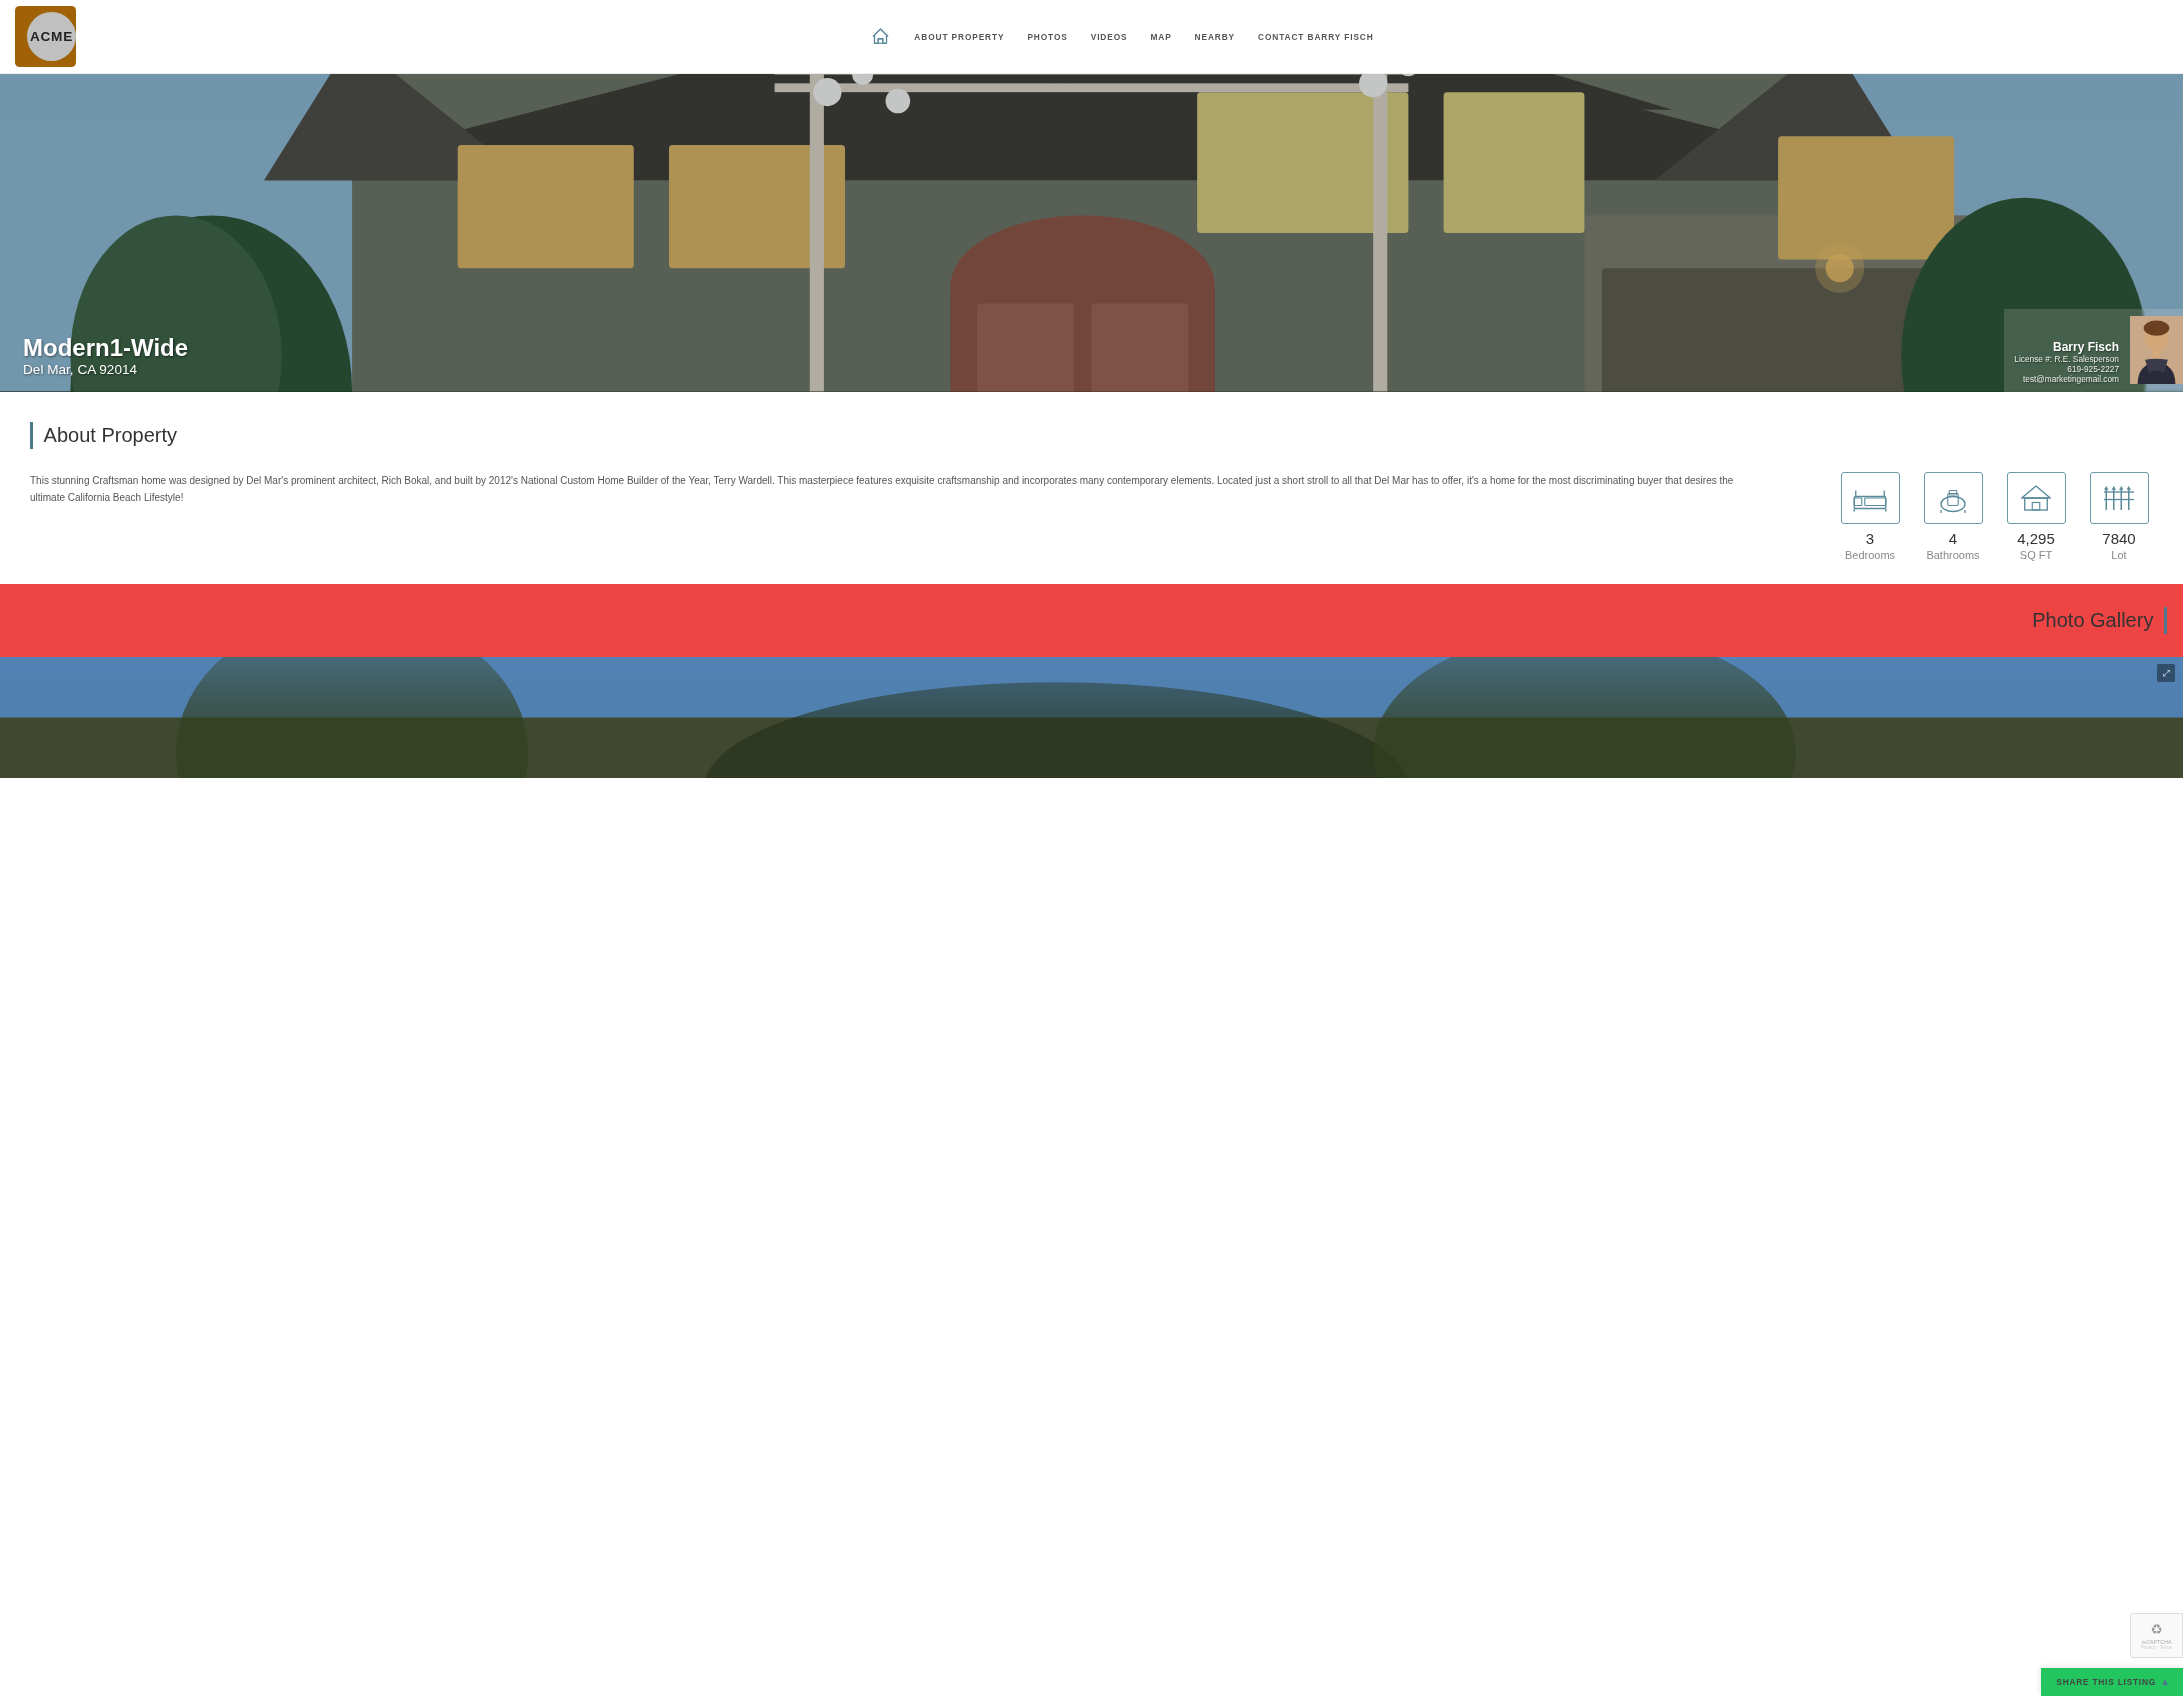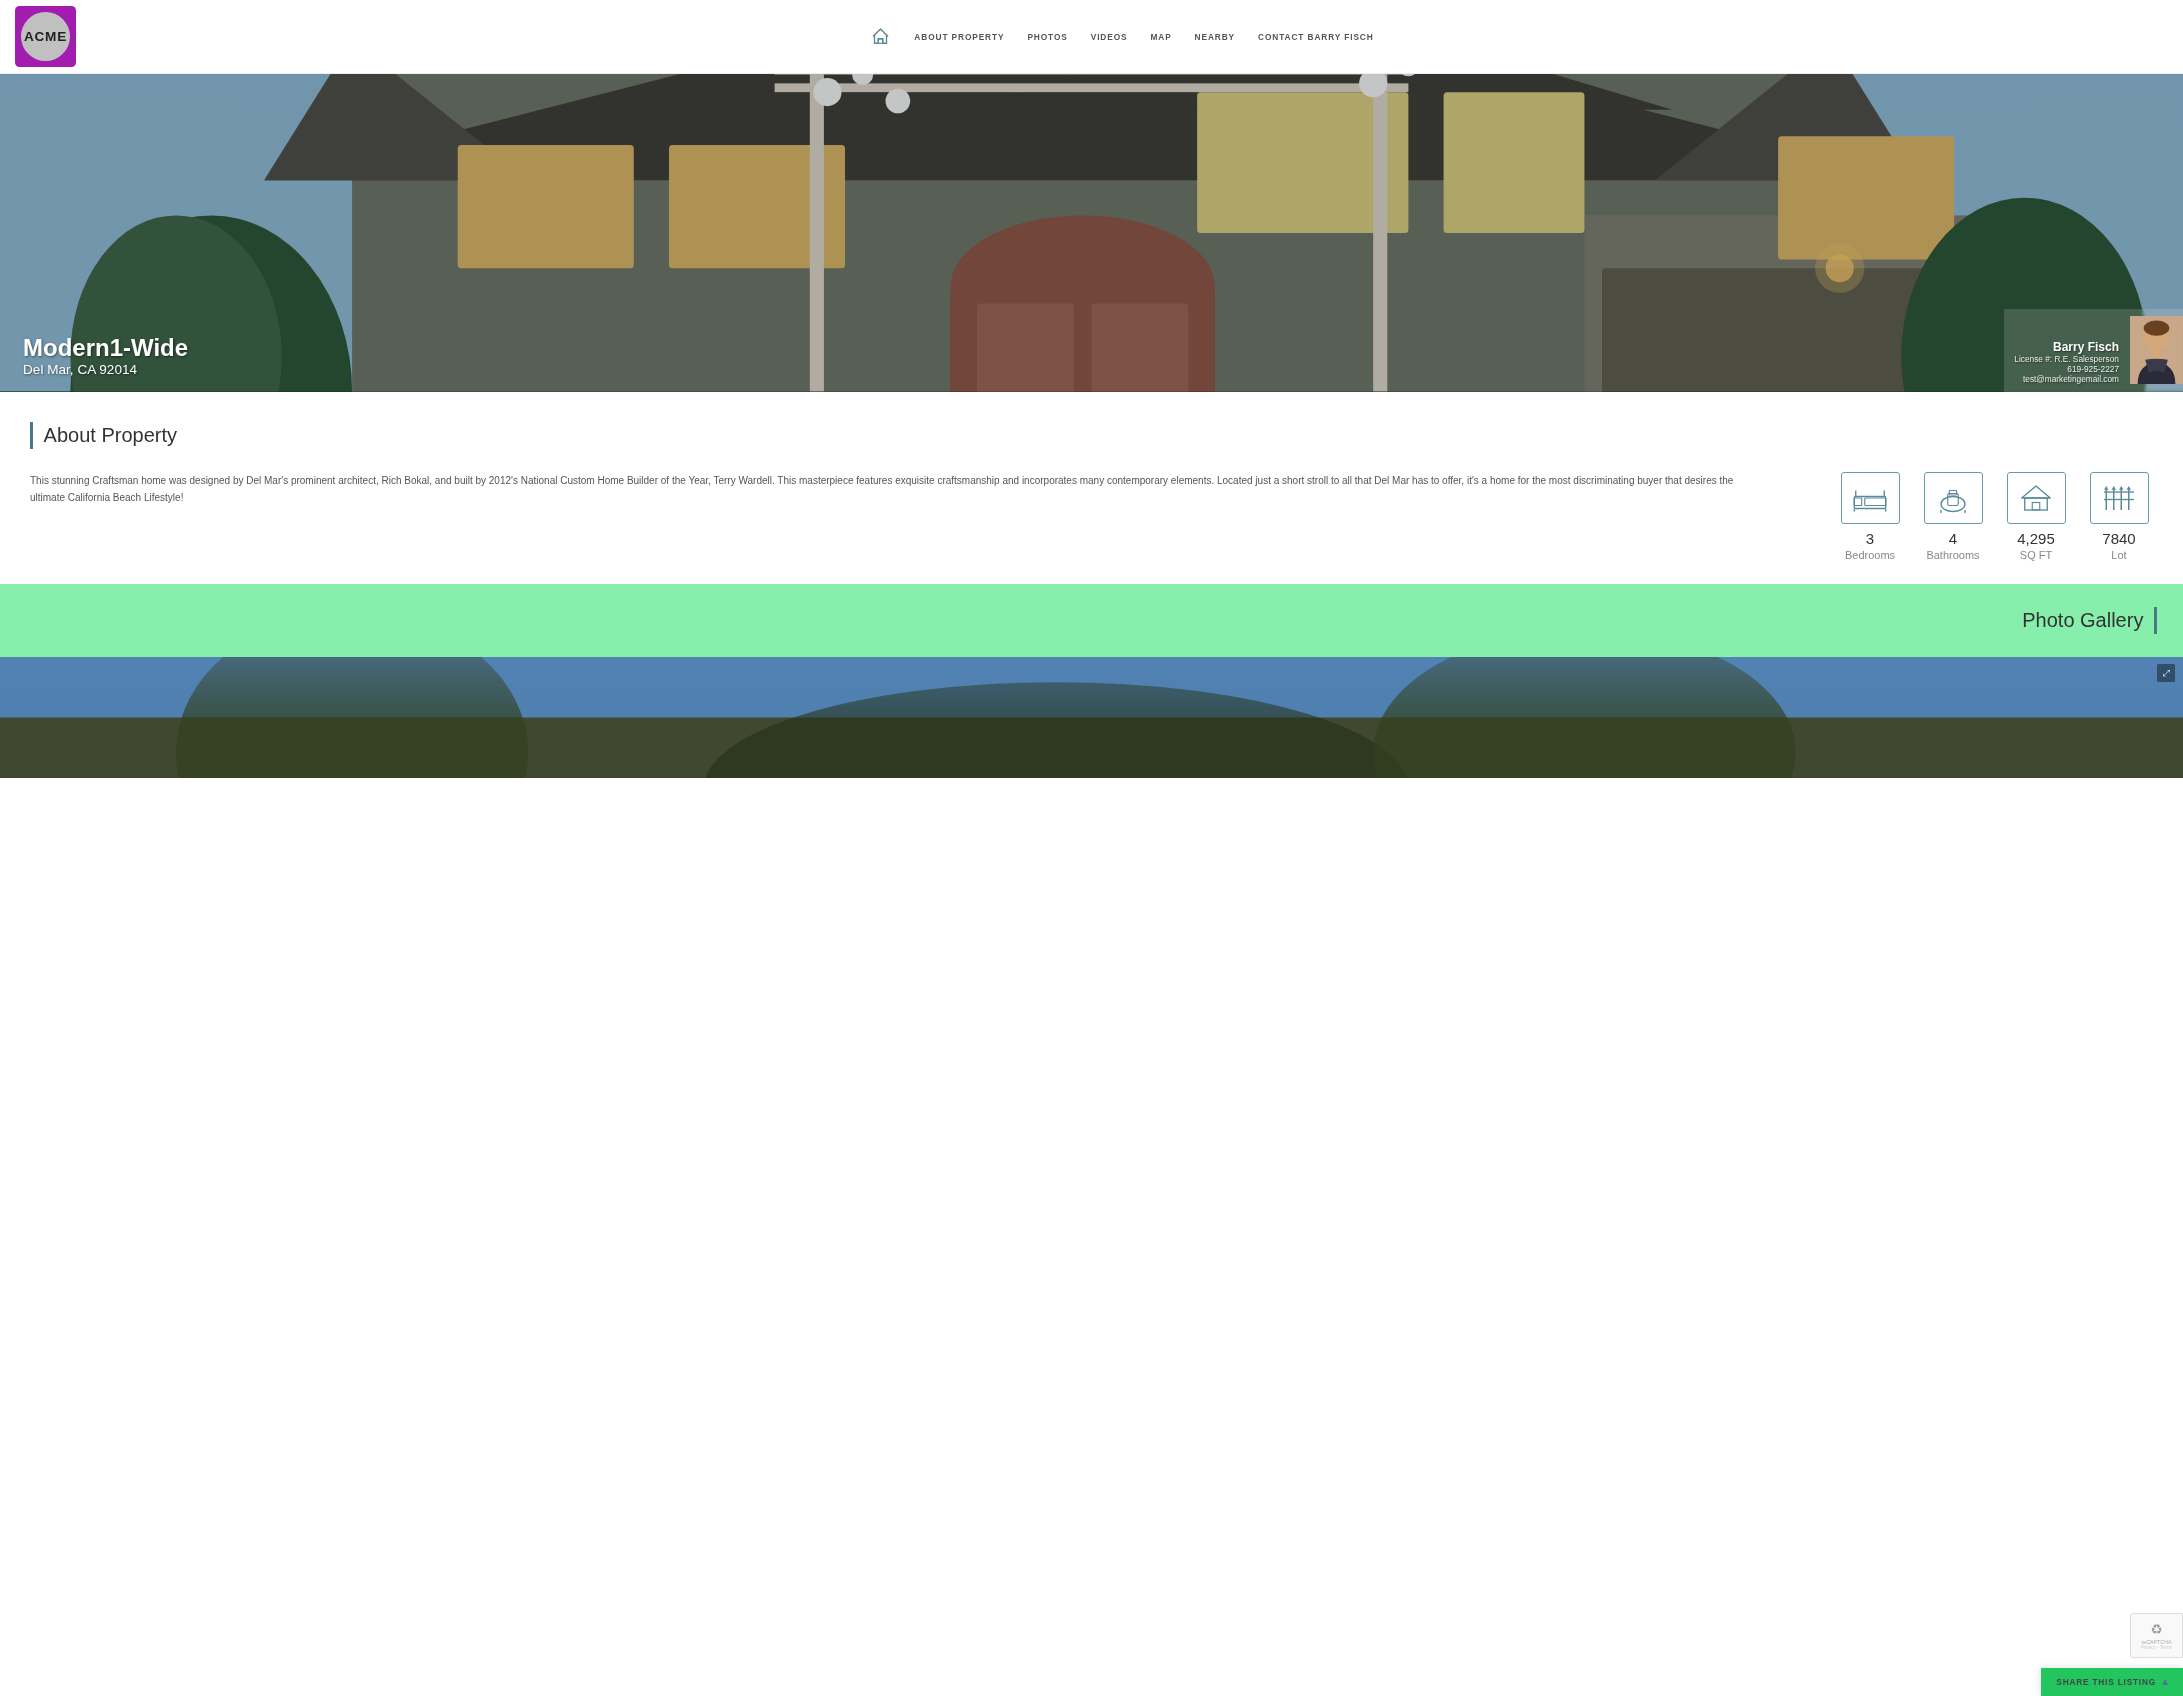--- a/index.html
+++ b/index.html
@@ -16,25 +16,25 @@
       z-index: 10;
     }
     .logo-wrap {
       width: 61px;
       height: 61px;
       flex-shrink: 0;
     }
     .logo-box {
       width: 61px;
       height: 61px;
-      background: #a21caf;
+      background: #a16207;
       border-radius: 4.5px;
       display: flex;
       align-items: center;
-      justify-content: center;
+      justify-content: flex-end;
     }
     .logo-inner {
       width: 49px;
       height: 49px;
       border-radius: 50%;
       background: #c0c0c0;
       display: flex;
       align-items: center;
       justify-content: center;
     }
@@ -197,22 +197,22 @@
     }
     .stat-label {
       font-size: 11px;
       color: #888;
       text-align: center;
       margin-top: 1.5px;
     }
 
     
     .gallery-header {
-      background: #86efac;
-      padding: 23px 26px;
+      background: #ef4444;
+      padding: 23px 16px;
       display: flex;
       justify-content: flex-end;
       align-items: flex-start;
     }
     .gallery-title-wrap {
       display: flex;
       align-items: center;
     }
     .gallery-title {
       font-size: 20px;

